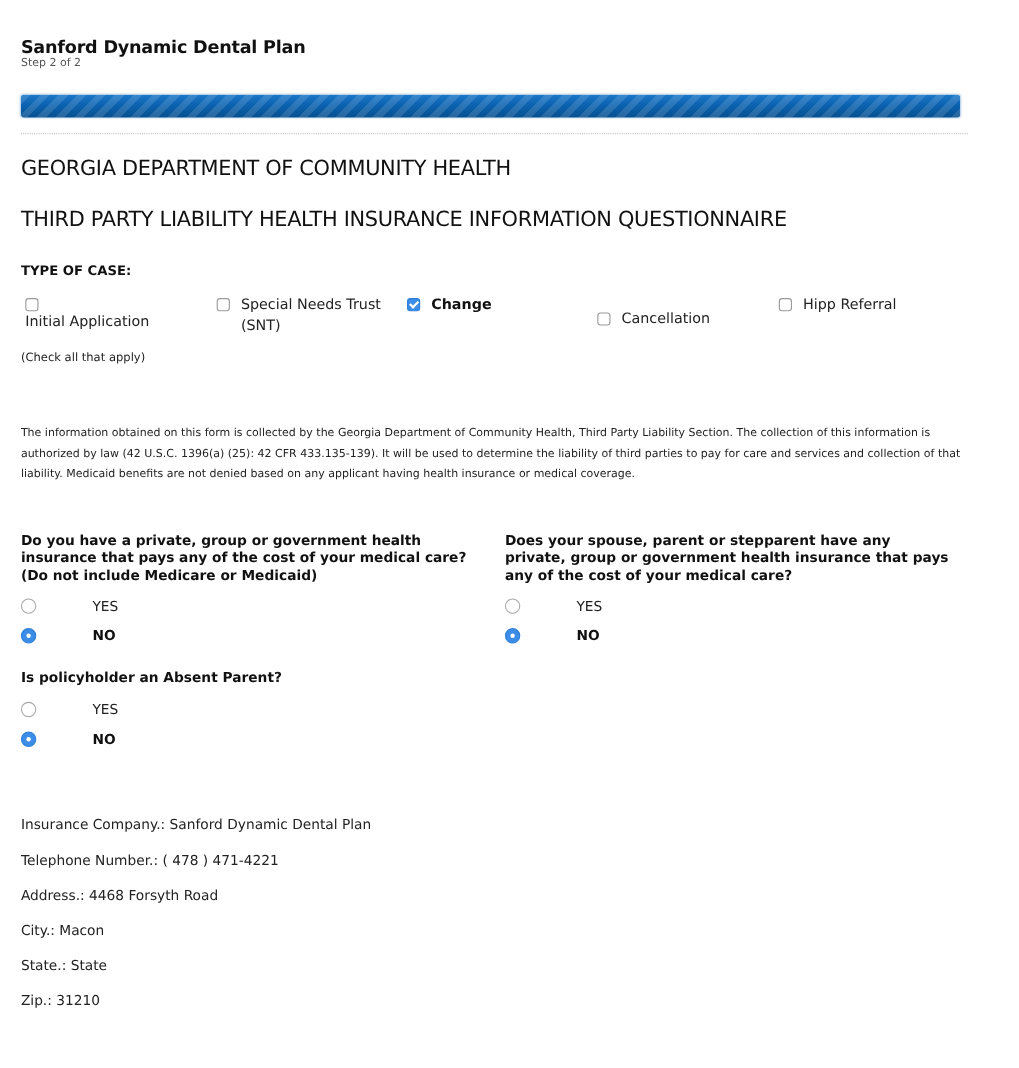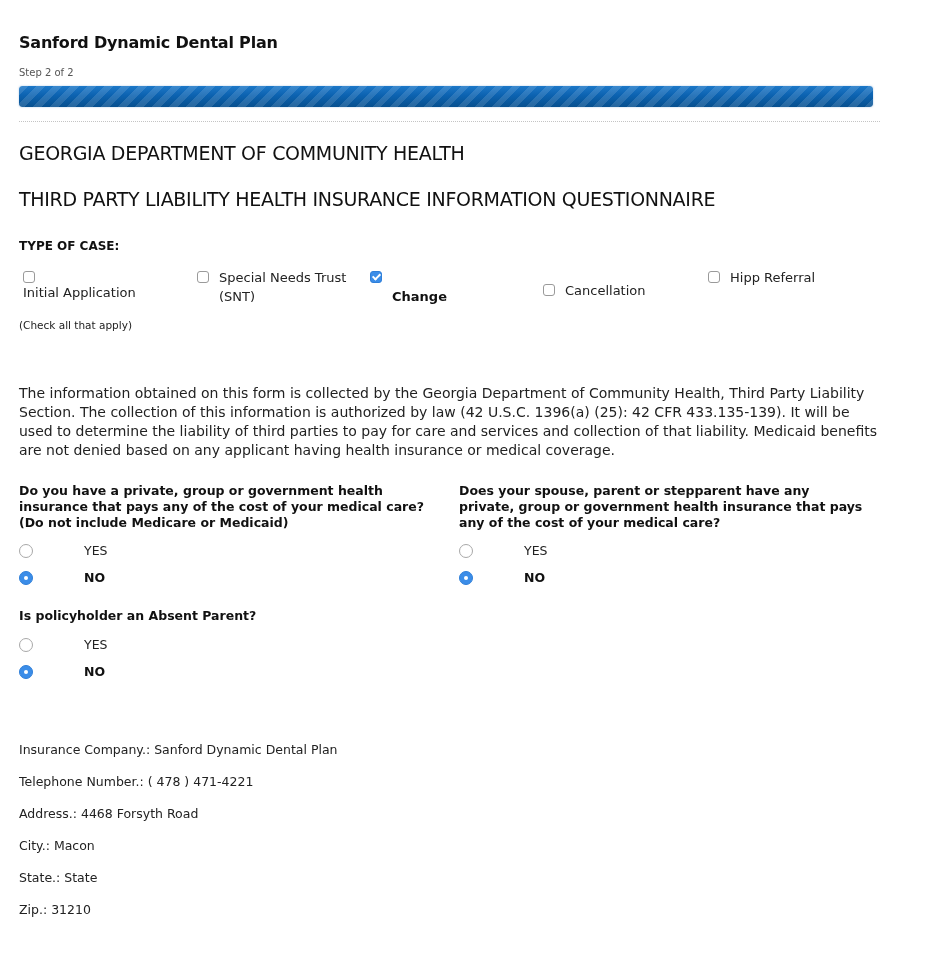--- a/index.html
+++ b/index.html
@@ -5,21 +5,21 @@
     * { box-sizing: border-box; margin: 0; padding: 0; }
     html, body {
       width: 926px; height: 971px; background: #ffffff;
       font-family: "DejaVu Sans", "Liberation Sans", sans-serif;
       color: #111; overflow: hidden;
     }
     .page { position: relative; width: 926px; height: 971px; border-radius: 24px; }
     .abs { position: absolute; }
 
     .app-title { left: 19px; top: 33px; font-size: 16px; font-weight: bold; color: #111; letter-spacing: -0.2px; }
-    .step-label { left: 19px; top: 67px; font-size: 10px; color: #555; }
+    .step-label { left: 19px; top: 52px; font-size: 10px; color: #555; }
 
     .progress {
       left: 19px; top: 86px; width: 854px; height: 21px;
       border-radius: 3px; background: #e8f1fa;
       box-shadow: 0 0 2px rgba(0,90,180,0.35);
       overflow: hidden;
     }
     .progress-fill {
       position: absolute; left: 0; top: 0; height: 100%;
       border-radius: 3px;
@@ -48,26 +48,26 @@
     .cb-box {
       width: 12px; height: 12px; border: 1px solid #9a9a9a; border-radius: 3px;
       background: #fff; margin-top: 3px; margin-right: 10px; flex: 0 0 auto;
       position: relative;
     }
     .cb-box.checked { background: #3b8de8; border-color: #2f7fd9; }
     .cb-box.checked::after {
       content: ""; position: absolute; left: 3px; top: 0px; width: 3px; height: 6px;
       border: solid #fff; border-width: 0 2px 2px 0; transform: rotate(45deg);
     }
-    .cb-text.bold { font-weight: bold; color: #111; margin-top: 19px; }
+    .cb-text.bold { font-weight: bold; color: #111; }
 
     .check-hint { left: 19px; top: 319px; font-size: 10.5px; color: #222; }
 
     .info-para {
-      left: 19px; top: 384px; width: 860px; font-size: 14px; line-height: 19px; color: #222;
+      left: 19px; top: 384px; width: 860px; font-size: 10px; line-height: 19px; color: #222;
     }
 
     .q-label { font-size: 12.5px; font-weight: bold; color: #111; line-height: 16px; }
     .q1 { left: 19px; top: 483px; width: 430px; }
     .q2 { left: 459px; top: 483px; width: 410px; }
     .q3 { left: 19px; top: 608px; width: 430px; }
 
     .radio { position: absolute; display: flex; align-items: center; font-size: 12.5px; color: #222; gap: 41px; }
     .radio-dot {
       width: 14px; height: 14px; border-radius: 50%; border: 1px solid #a8a8a8; background: #fff;

